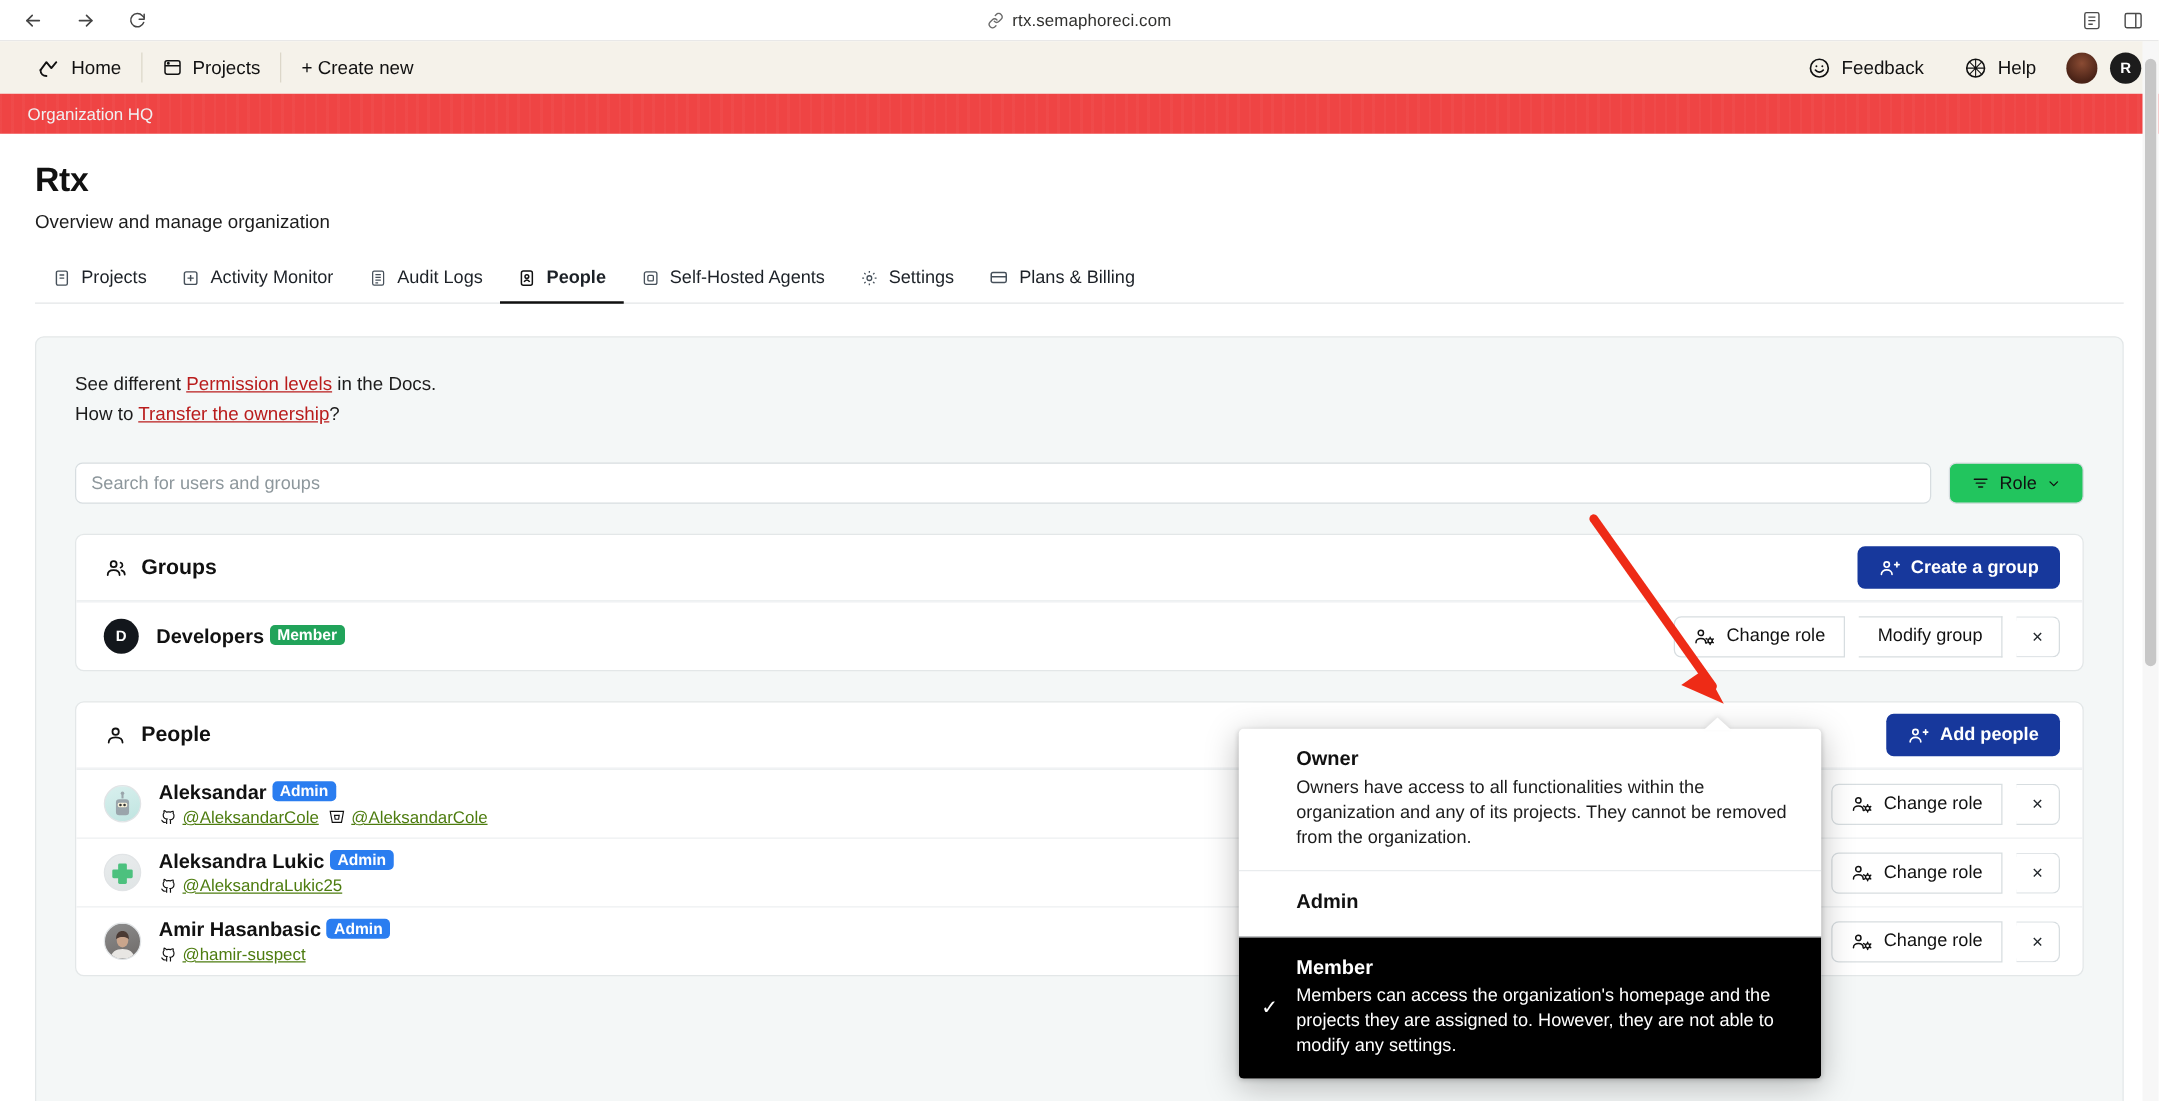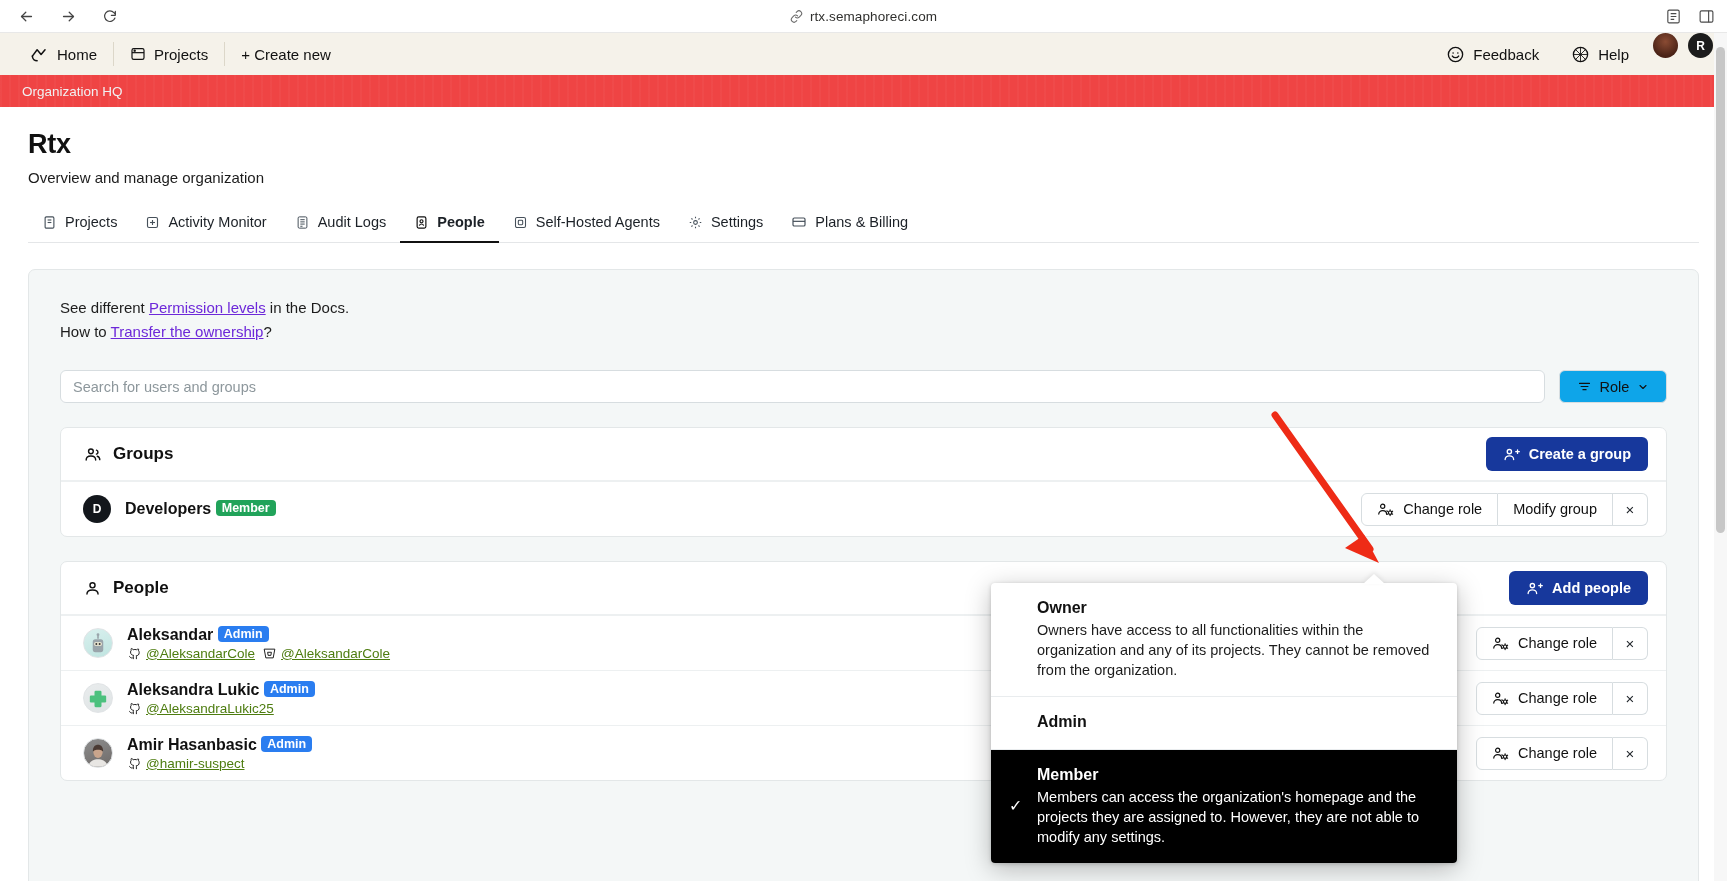--- a/index.html
+++ b/index.html
@@ -52,21 +52,21 @@
   }
   .nav-left { display: flex; align-items: center; }
   .nav-item {
     display: flex; align-items: center; gap: 8px;
     padding: 0 16px;
     height: 42px;
     font-size: 15px; color: #111; cursor: pointer;
     white-space: nowrap;
   }
   .nav-sep { width: 1px; height: 24px; background: #dcd7c9; }
-  .nav-right { margin-left: auto; display: flex; }
+  .nav-right { margin-left: auto; display: flex; align-items: center; }
   .avatar-sm {
     width: 25px; height: 25px; border-radius: 50%;
     background: #5a2f22; margin-left: 8px;
     background-image: radial-gradient(circle at 50% 35%, #8a4b33 0%, #4a2317 70%);
     cursor: pointer;
   }
   .avatar-r {
     width: 25px; height: 25px; border-radius: 50%;
     background: #1c1c1c; color: #fff;
     display: flex; align-items: center; justify-content: center;
@@ -121,40 +121,40 @@
     margin: 26px 28px 0 28px;
     background: #f4f7f7;
     border: 1px solid #e3e7e8;
     border-radius: 7px;
     padding: 26px 31px 30px 31px;
     height: 620px;
     overflow: hidden;
     position: relative;
   }
   .doc-line { font-size: 15px; color: #1c1c1c; line-height: 24px; }
-  .doc-line a { color: #6d28d9; }
+  .doc-line a { color: #b91c1c; }
 
   .filter-row { display: flex; gap: 14px; margin-top: 26px; }
   .search-input {
     flex: 1;
     height: 33px;
     border: 1px solid #d7dde0;
     border-radius: 6px;
     background: #fff;
     padding: 0 12px;
     font-size: 14.5px;
     font-family: "Liberation Sans", sans-serif;
     color: #111;
     outline: none;
   }
   .search-input::placeholder { color: #8d979c; }
   .role-btn {
     width: 108px; height: 33px;
     border: 1px solid #d7dde0; border-radius: 6px;
-    background: #0ea5e9;
+    background: #22c55e;
     display: flex; align-items: center; justify-content: center; gap: 8px;
     font-size: 14.5px; color: #111; cursor: pointer;
   }
 
   
   .panel {
     margin-top: 24px;
     background: #fff;
     border: 1px solid #e3e7e8;
     border-radius: 7px;
@@ -199,21 +199,21 @@
   .badge {
     display: inline-block;
     padding: 1px 6px; border-radius: 4px;
     font-size: 12.5px; font-weight: bold; color: #fff;
     vertical-align: 2px;
   }
   .badge-member { background: #21a35a; }
   .badge-admin  { background: #2a7df0; }
 
   .row-actions { margin-left: auto; display: flex; align-items: center; }
-  .btn-group { display: flex; align-items: flex-start; }
+  .btn-group { display: flex; align-items: flex-start; gap: 11px; }
   .btn-seg {
     height: 33px;
     border: 1px solid #d7dde0;
     background: #fff;
     display: flex; align-items: center; justify-content: center; gap: 9px;
     font-size: 14.5px; color: #111; cursor: pointer;
     padding: 0 15px;
     font-family: "Liberation Sans", sans-serif;
   }
   .btn-seg + .btn-seg { border-left: none; }

